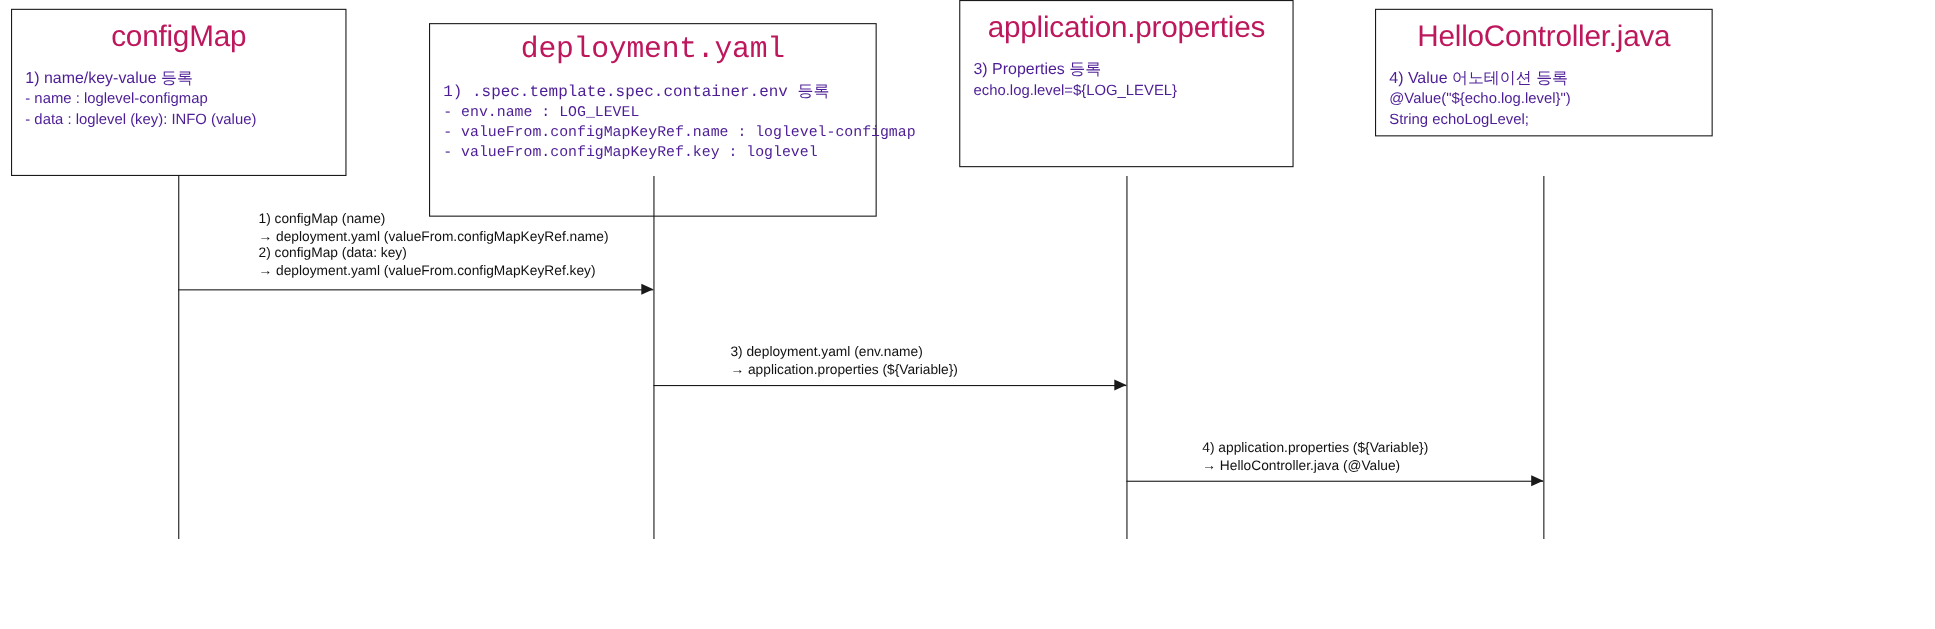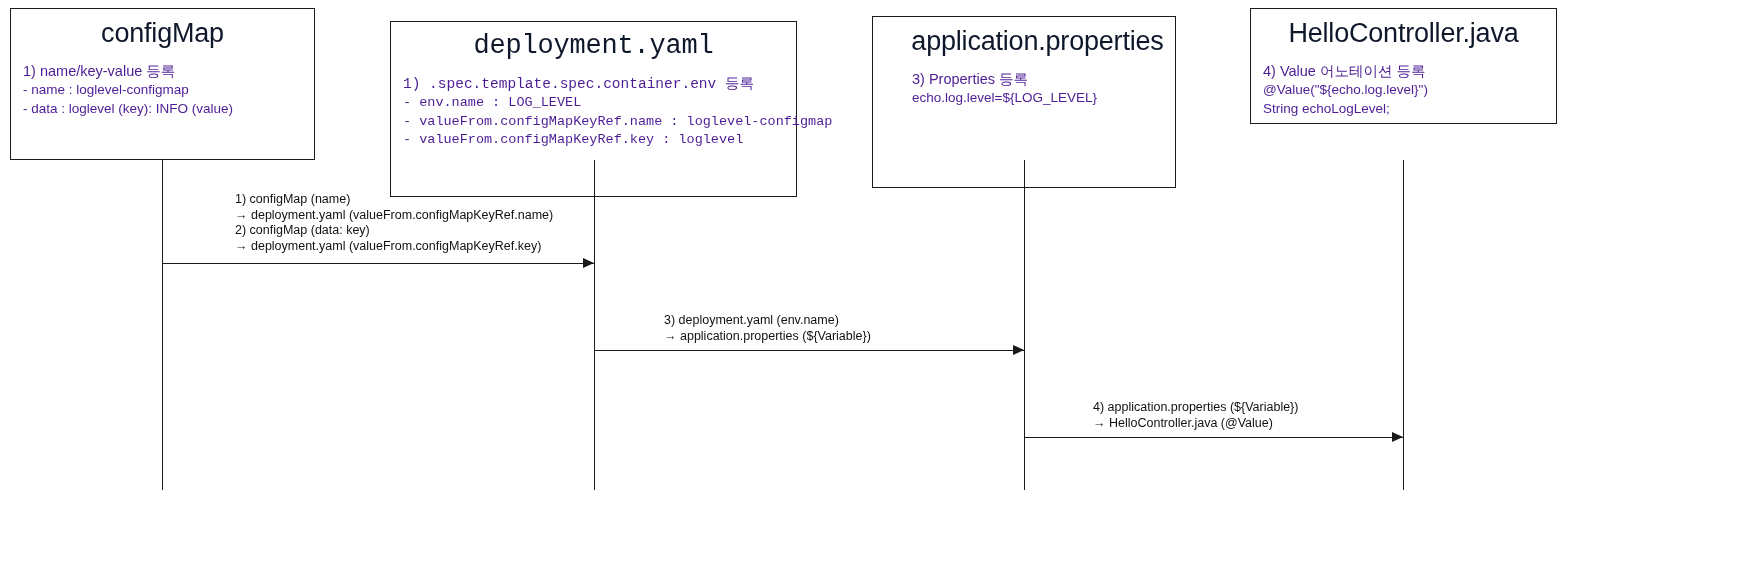--- a/index.html
+++ b/index.html
@@ -24,21 +24,21 @@
     position: absolute;
     box-sizing: border-box;
     border: 1.4px solid #1a1a1a;
     background: #ffffff;
   }
   .participant-title {
     text-align: center;
     font-size: 27px;
     line-height: 32px;
     font-weight: 400;
-    color: #0f172a;
+    color: #be185d;
     margin-top: 8px;
     letter-spacing: -0.2px;
     white-space: nowrap;
   }
   .participant-body {
     margin: 12px 0 0 12px;
     font-size: 13.5px;
     line-height: 18.5px;
     color: #4c1d95;
     white-space: nowrap;
@@ -95,21 +95,21 @@
   <div class="participant" style="left:390px; top:21px; width:407px; height:176px;font-family:Liberation Mono, monospace;">
     <div class="participant-title">deployment.yaml</div>
     <div class="participant-body">
       <div class="lead">1) .spec.template.spec.container.env 등록</div>
       <div>- env.name : LOG_LEVEL</div>
       <div>- valueFrom.configMapKeyRef.name : loglevel-configmap</div>
       <div>- valueFrom.configMapKeyRef.key : loglevel</div>
     </div>
   </div>
 
-  <div class="participant" style="left:872px; top:16px; width:304px; height:172px;padding-left:27px;">
+  <div class="participant" style="left:872px; top:0; width:304px; height:152px;">
     <div class="participant-title">application.properties</div>
     <div class="participant-body">
       <div class="lead">3) Properties 등록</div>
       <div>echo.log.level=${LOG_LEVEL}</div>
     </div>
   </div>
 
   <div class="participant" style="left:1250px; top:8px; width:307px; height:116px;">
     <div class="participant-title">HelloController.java</div>
     <div class="participant-body">

